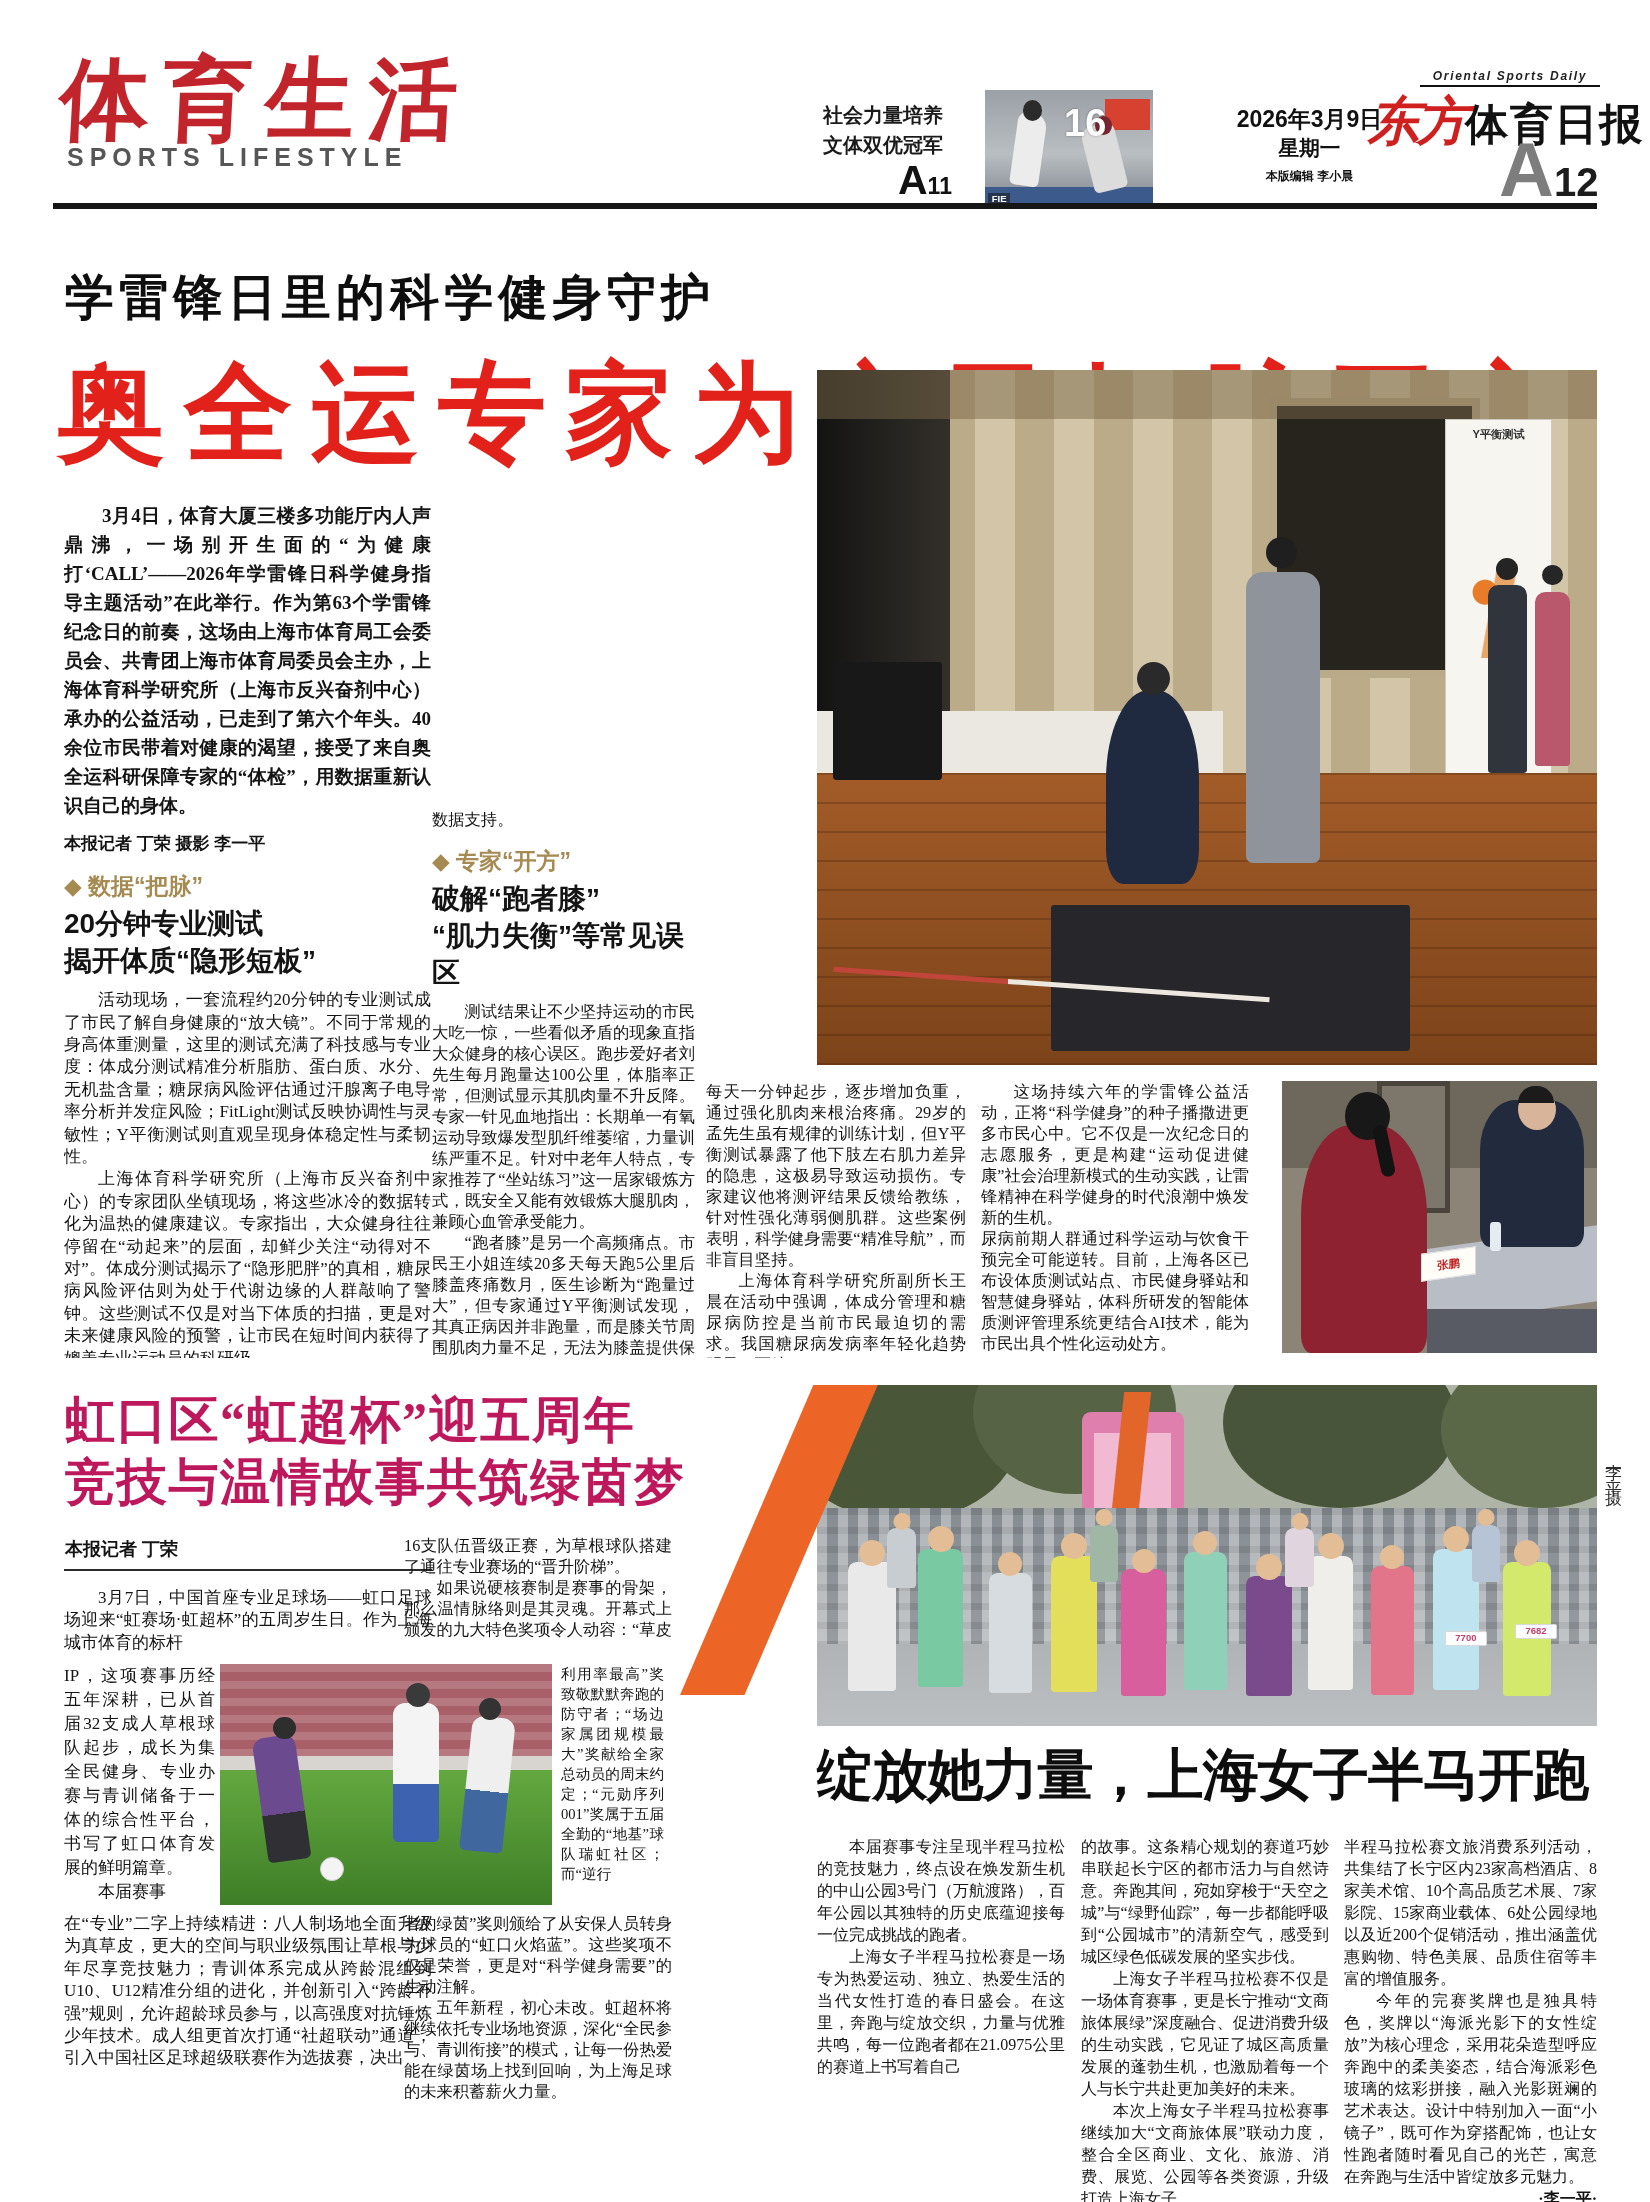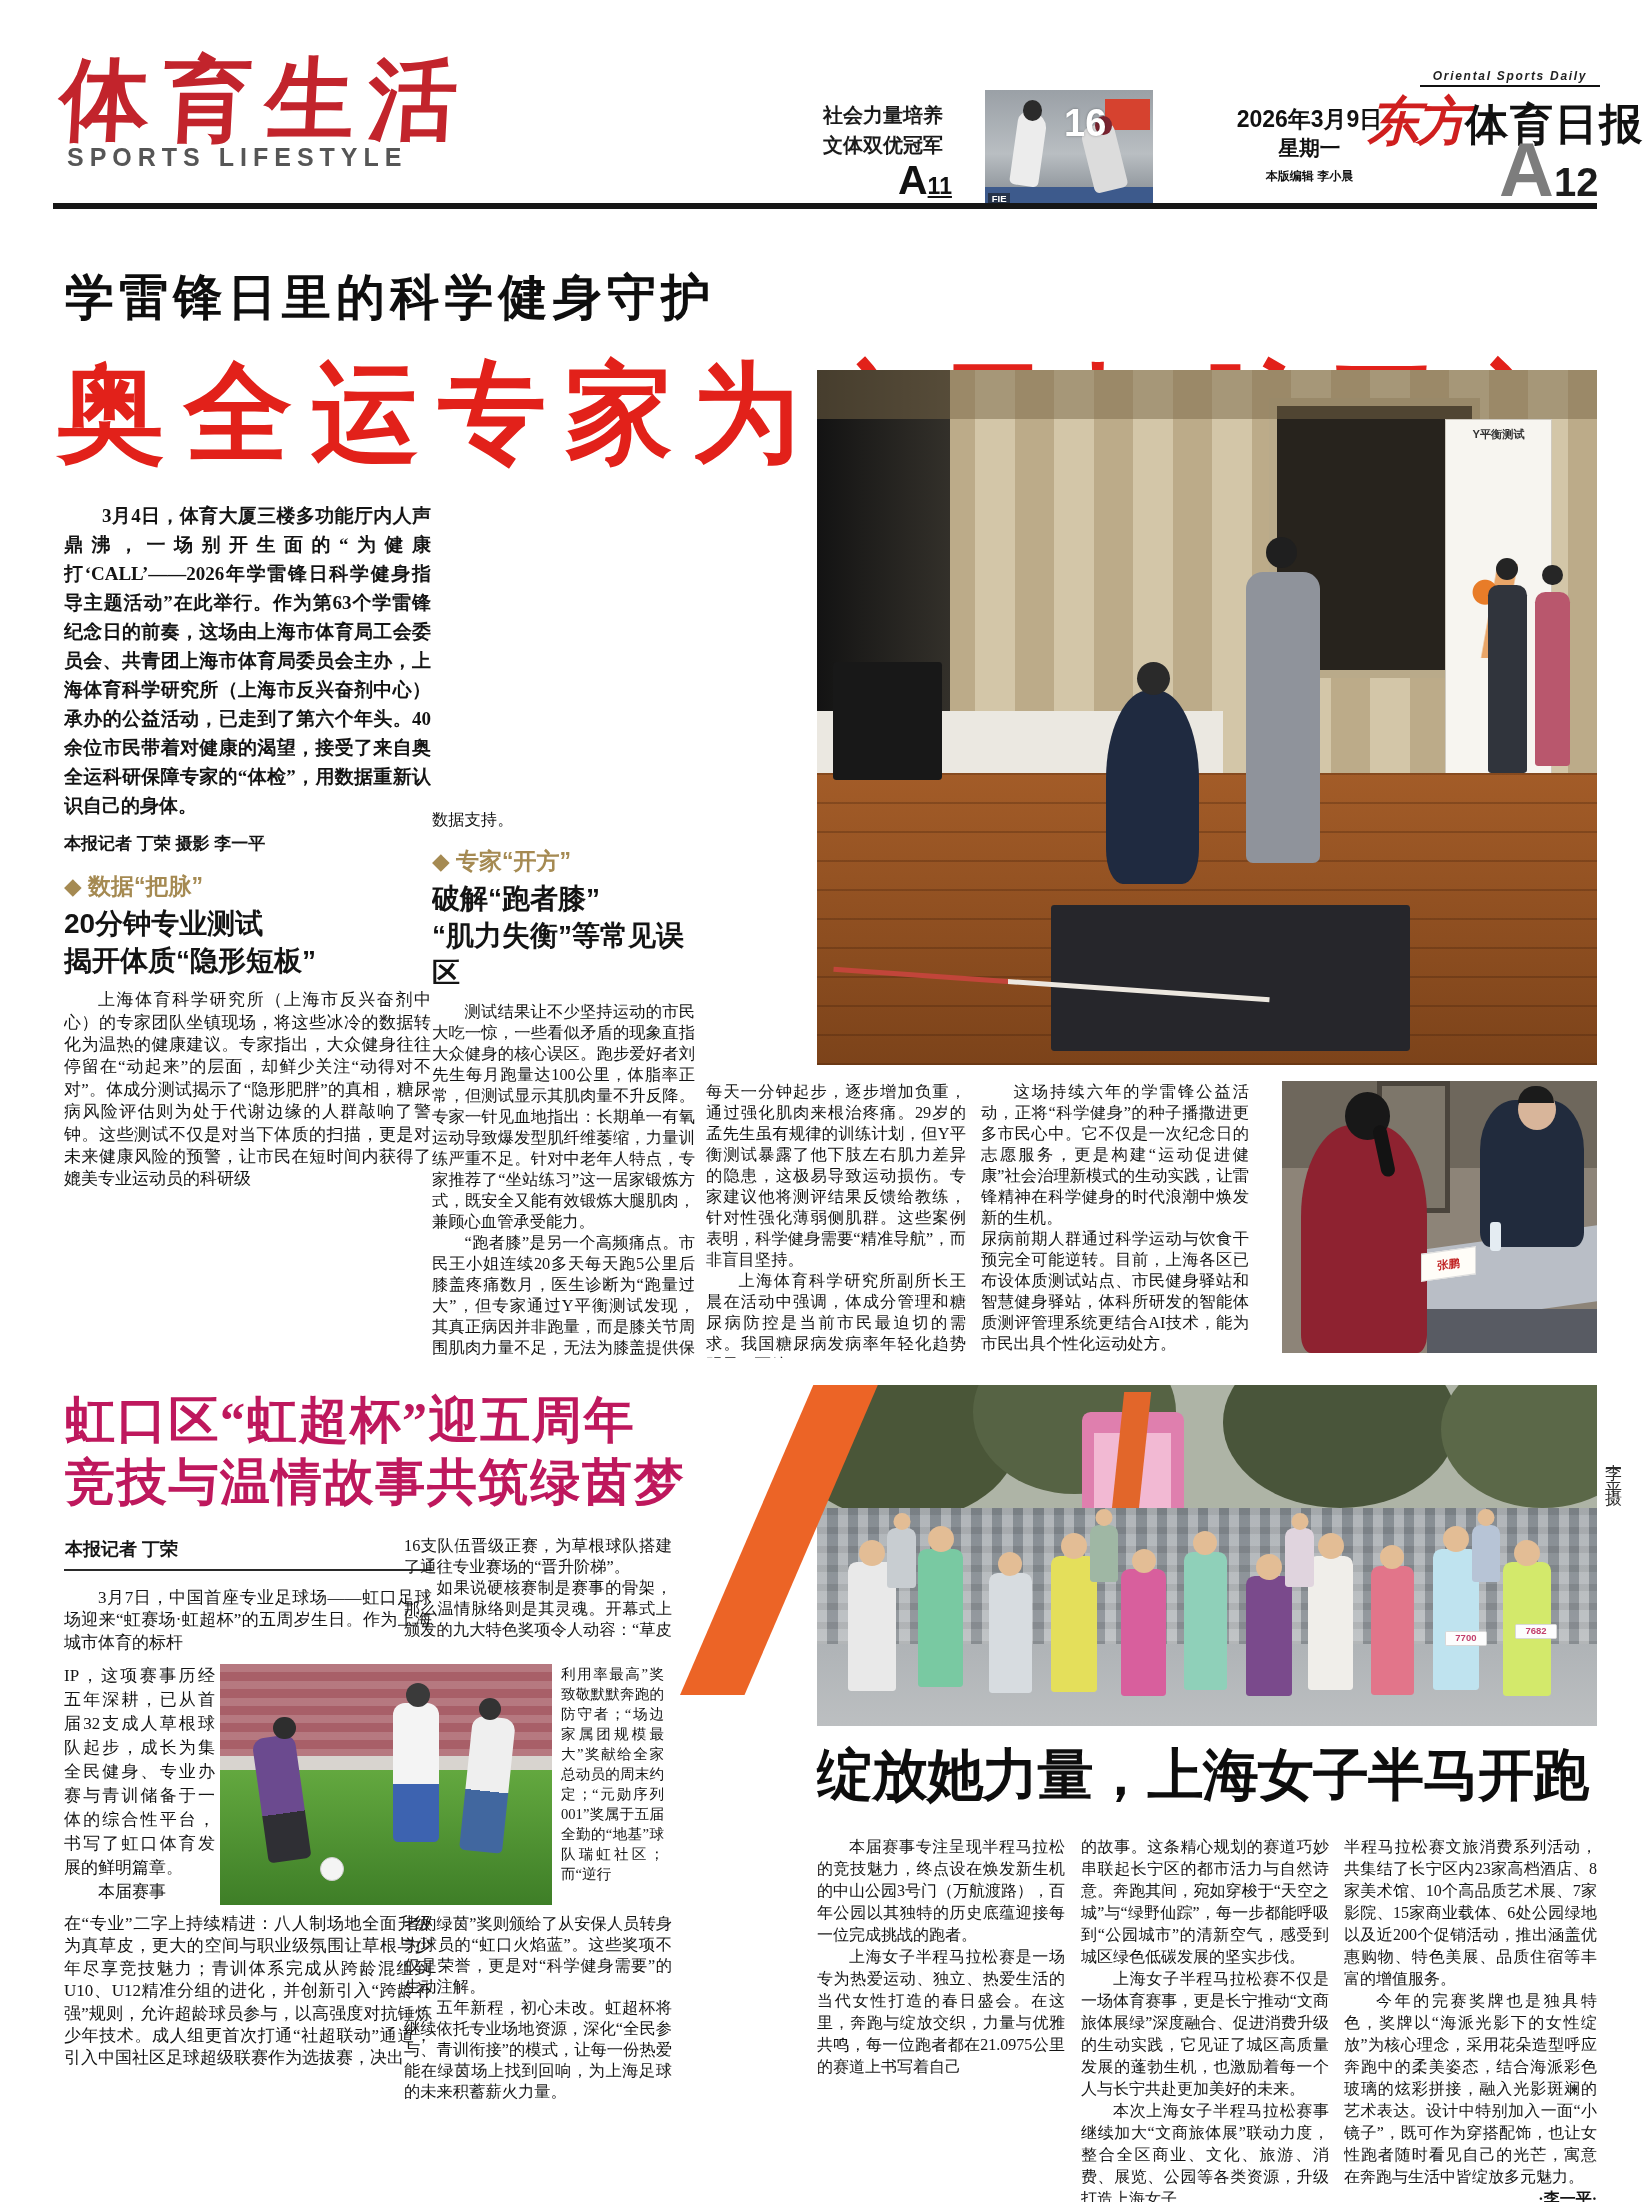--- a/index.html
+++ b/index.html
@@ -31,21 +31,21 @@
 <body>
 
 <div class="abs sans" style="left:60px;top:40px;font-size:89px;font-weight:900;color:#c2242c;letter-spacing:13.8px;transform:skewX(-3deg);">体育生活</div>
 <div class="abs sans" style="left:67px;top:143px;font-size:25px;font-weight:bold;color:#565656;letter-spacing:6px;">SPORTS LIFESTYLE</div>
 
 <div class="abs sans" style="left:823px;top:100px;font-size:20px;font-weight:bold;line-height:30px;color:#1a1a1a;">
   <div>社会力量培养</div>
   <div>文体双优冠军</div>
 </div>
 <div class="abs sans" style="left:898px;top:157px;">
-  <span style="font-size:41px;font-weight:900;color:#111;">A</span><span style="font-size:23px;font-weight:900;color:#111;text-decoration:underline;">11</span>
+  <span style="font-size:41px;font-weight:900;color:#111;">A</span><span style="font-size:23px;font-weight:900;color:#111;">11</span>
 </div>
 
 <div class="photo" style="left:985px;top:90px;width:168px;height:116px;background:linear-gradient(180deg,#9aa0a6 0%,#b9bec2 55%,#7f868d 100%);">
   <div class="abs" style="left:0;bottom:0;width:100%;height:16%;background:#3d5a8c;"></div>
   <div class="abs" style="right:3.4px;top:8.6px;width:45px;height:31px;background:#d6422f;"></div>
   <div class="abs" style="left:29px;top:22.4px;width:29px;height:74px;background:#ececec;border-radius:10.3px 15.5px 5.2px 5.2px;transform:rotate(8deg);"></div>
   <div class="head-circle" style="left:38px;top:10.3px;width:19px;height:20.6px;background:#2b2b2b;"></div>
   <div class="abs" style="left:102px;top:34px;width:34px;height:67px;background:#dcdcdc;border-radius:12px 8.6px 5.2px 5.2px;transform:rotate(-14deg);"></div>
   <div class="head-circle" style="left:110px;top:26px;width:17px;height:19px;background:#7a2430;"></div>
   <div class="abs sans" style="left:79px;top:12px;font-size:38px;font-weight:900;color:#ffffff;text-shadow:0 0 2.6px rgba(0,0,0,.35);">16</div>
@@ -98,20 +98,21 @@
   <div class="abs" style="left:92%;top:32%;width:4.6%;height:25%;background:#b9576d;border-radius:10.3px 10.3px 3.4px 3.4px;"></div>
   <div class="head-circle" style="left:93%;top:28%;width:20.6px;height:20.6px;background:#262626;"></div>
 </div>
 
 <div class="abs flow" style="left:64px;top:501px;width:367px;height:857px;">
   <p class="para" style="font-size:19px;line-height:29px;font-weight:bold;">3月4日，体育大厦三楼多功能厅内人声鼎沸，一场别开生面的“为健康打‘CALL’——2026年学雷锋日科学健身指导主题活动”在此举行。作为第63个学雷锋纪念日的前奏，这场由上海市体育局工会委员会、共青团上海市体育局委员会主办，上海体育科学研究所（上海市反兴奋剂中心）承办的公益活动，已走到了第六个年头。40余位市民带着对健康的渴望，接受了来自奥全运科研保障专家的“体检”，用数据重新认识自己的身体。</p>
   <div class="sans" style="text-align:left;font-size:17px;font-weight:bold;margin:12px 0 0 0;">本报记者 丁荣  摄影 李一平</div>
   <div class="sans goldlabel">◆ 数据“把脉”</div>
   <div class="sans subhead">20分钟专业测试
 揭开体质“隐形短板”</div>
+  <p class="para b20">活动现场，一套流程约20分钟的专业测试成了市民了解自身健康的“放大镜”。不同于常规的身高体重测量，这里的测试充满了科技感与专业度：体成分测试精准分析脂肪、蛋白质、水分、无机盐含量；糖尿病风险评估通过汗腺离子电导率分析并发症风险；FitLight测试反映协调性与灵敏性；Y平衡测试则直观呈现身体稳定性与柔韧性。</p>
   <p class="para b20">上海体育科学研究所（上海市反兴奋剂中心）的专家团队坐镇现场，将这些冰冷的数据转化为温热的健康建议。专家指出，大众健身往往停留在“动起来”的层面，却鲜少关注“动得对不对”。体成分测试揭示了“隐形肥胖”的真相，糖尿病风险评估则为处于代谢边缘的人群敲响了警钟。这些测试不仅是对当下体质的扫描，更是对未来健康风险的预警，让市民在短时间内获得了媲美专业运动员的科研级</p>
 </div>
 
 <div class="abs flow" style="left:432px;top:809px;width:263px;height:549px;">
   <p class="para b19 noindent">数据支持。</p>
   <div class="sans goldlabel">◆ 专家“开方”</div>
   <div class="sans subhead">破解“跑者膝”
 “肌力失衡”等常见误区</div>
   <p class="para b19">测试结果让不少坚持运动的市民大吃一惊，一些看似矛盾的现象直指大众健身的核心误区。跑步爱好者刘先生每月跑量达100公里，体脂率正常，但测试显示其肌肉量不升反降。专家一针见血地指出：长期单一有氧运动导致爆发型肌纤维萎缩，力量训练严重不足。针对中老年人特点，专家推荐了“坐站练习”这一居家锻炼方式，既安全又能有效锻炼大腿肌肉，兼顾心血管承受能力。</p>
   <p class="para b19">“跑者膝”是另一个高频痛点。市民王小姐连续20多天每天跑5公里后膝盖疼痛数月，医生诊断为“跑量过大”，但专家通过Y平衡测试发现，其真正病因并非跑量，而是膝关节周围肌肉力量不足，无法为膝盖提供保护。排除器质性病变后，专家开出了“直腿抬高”的康复动作，建议从</p>

